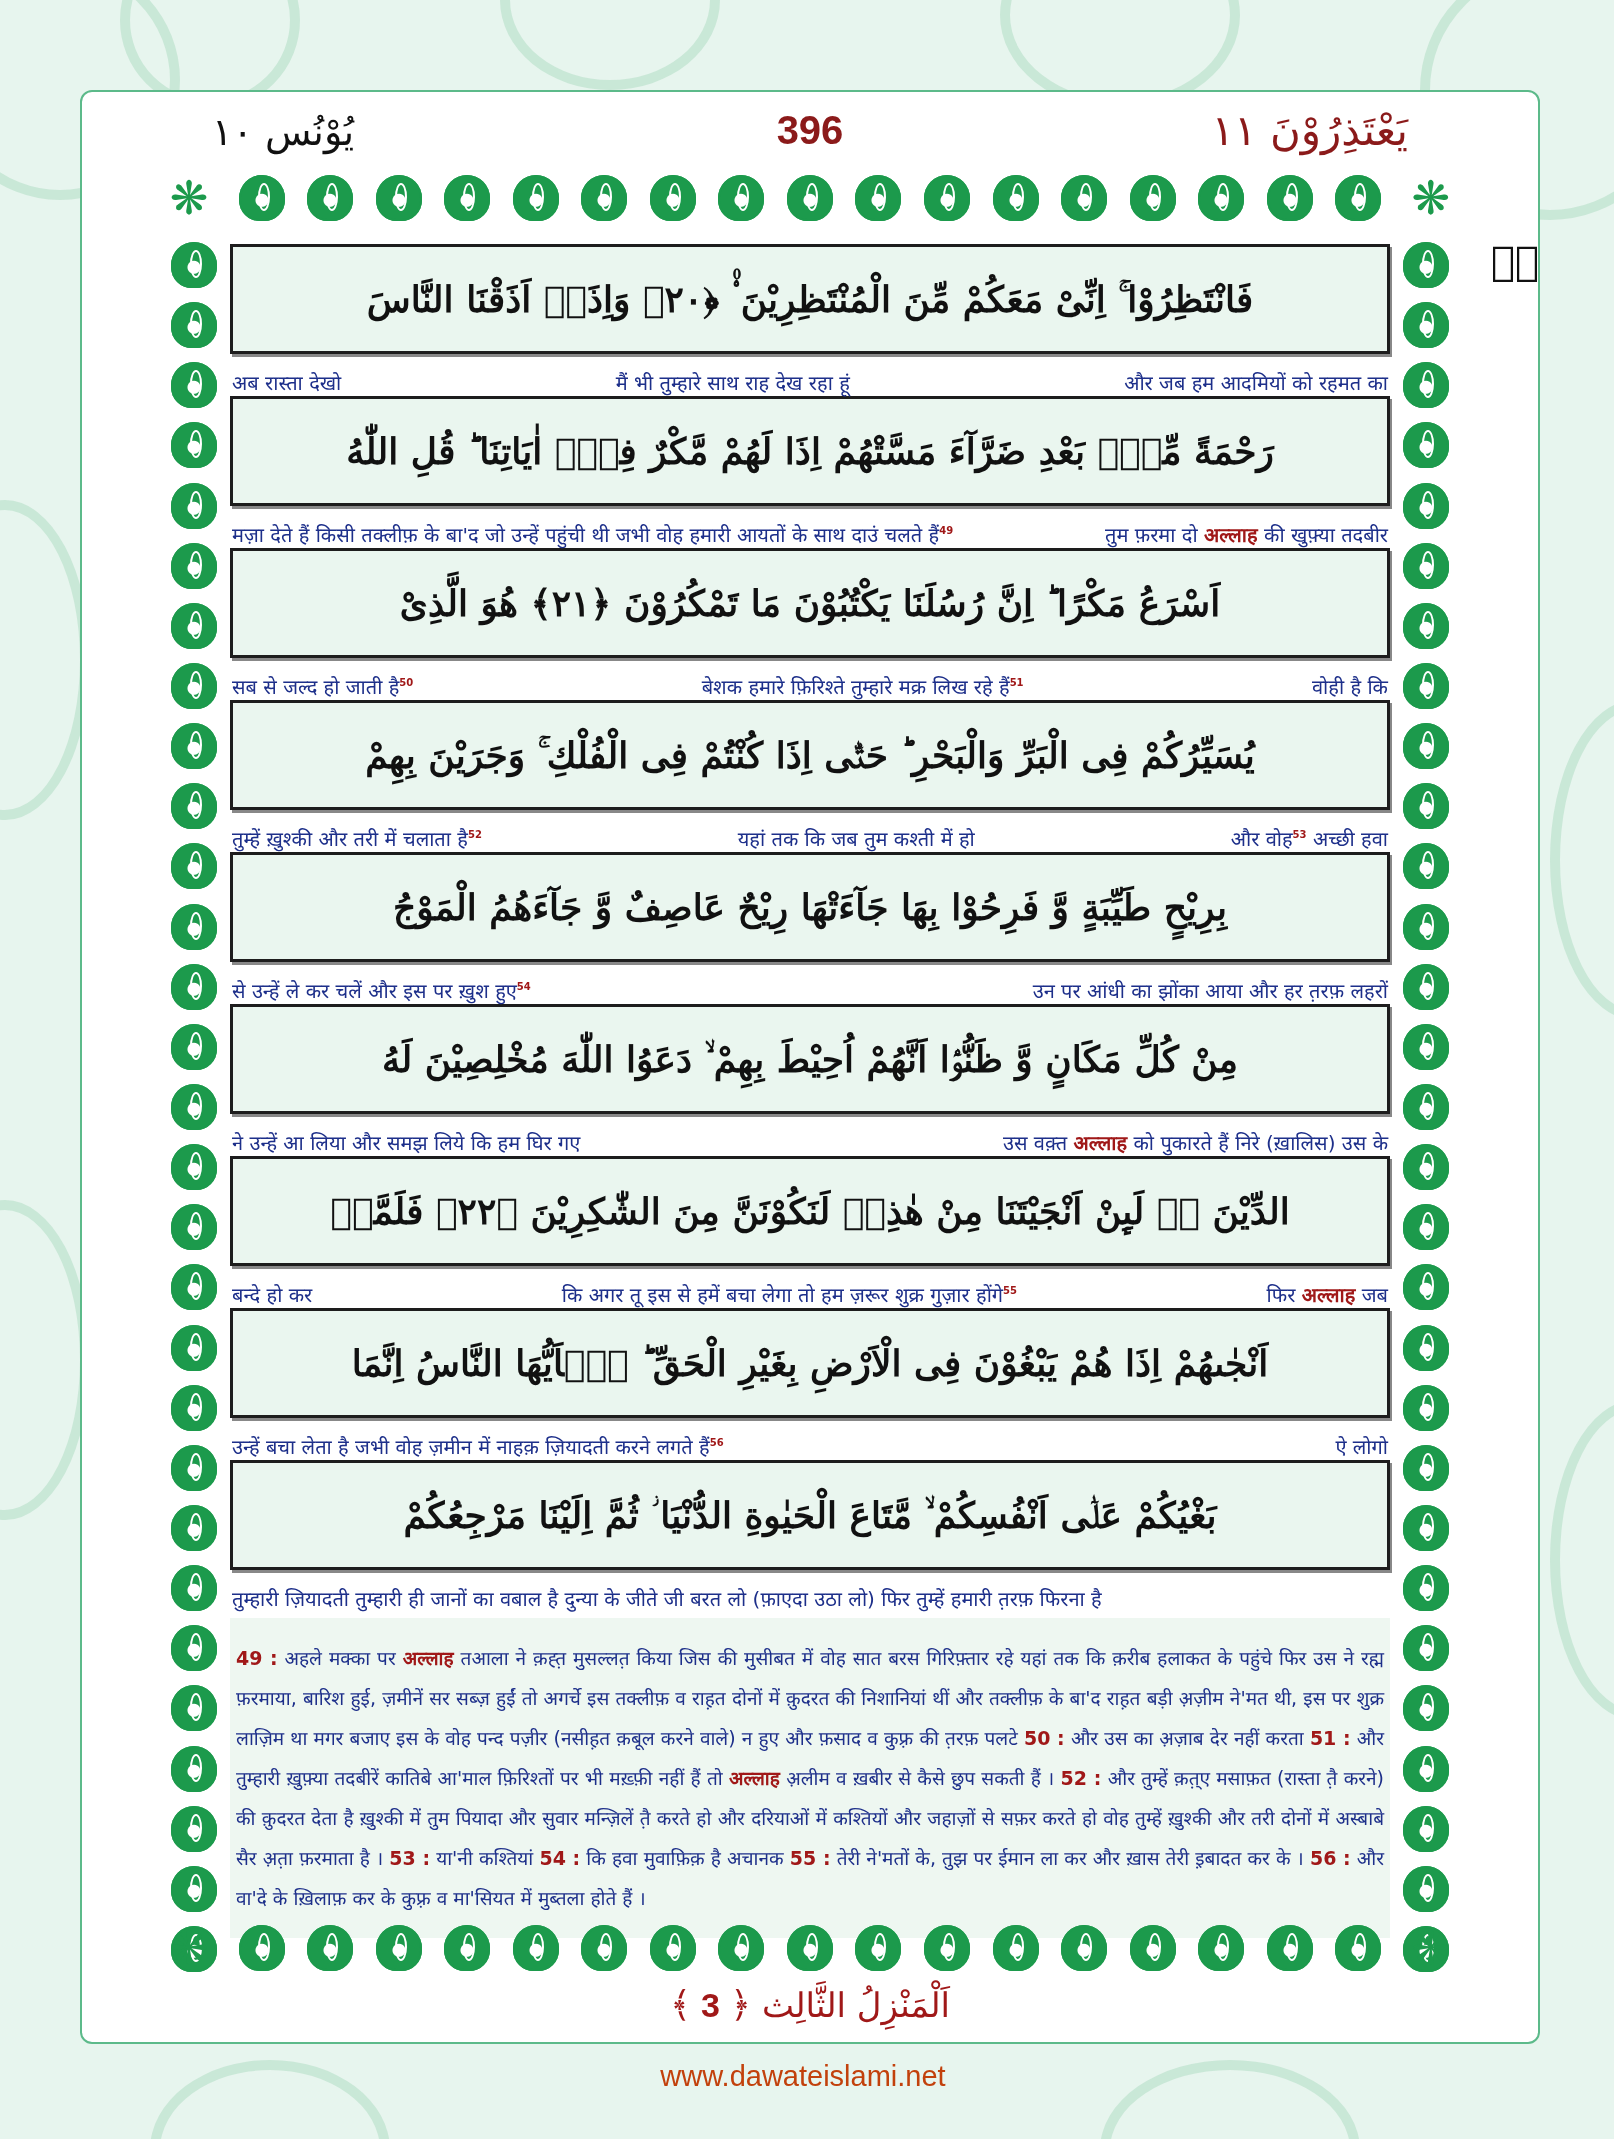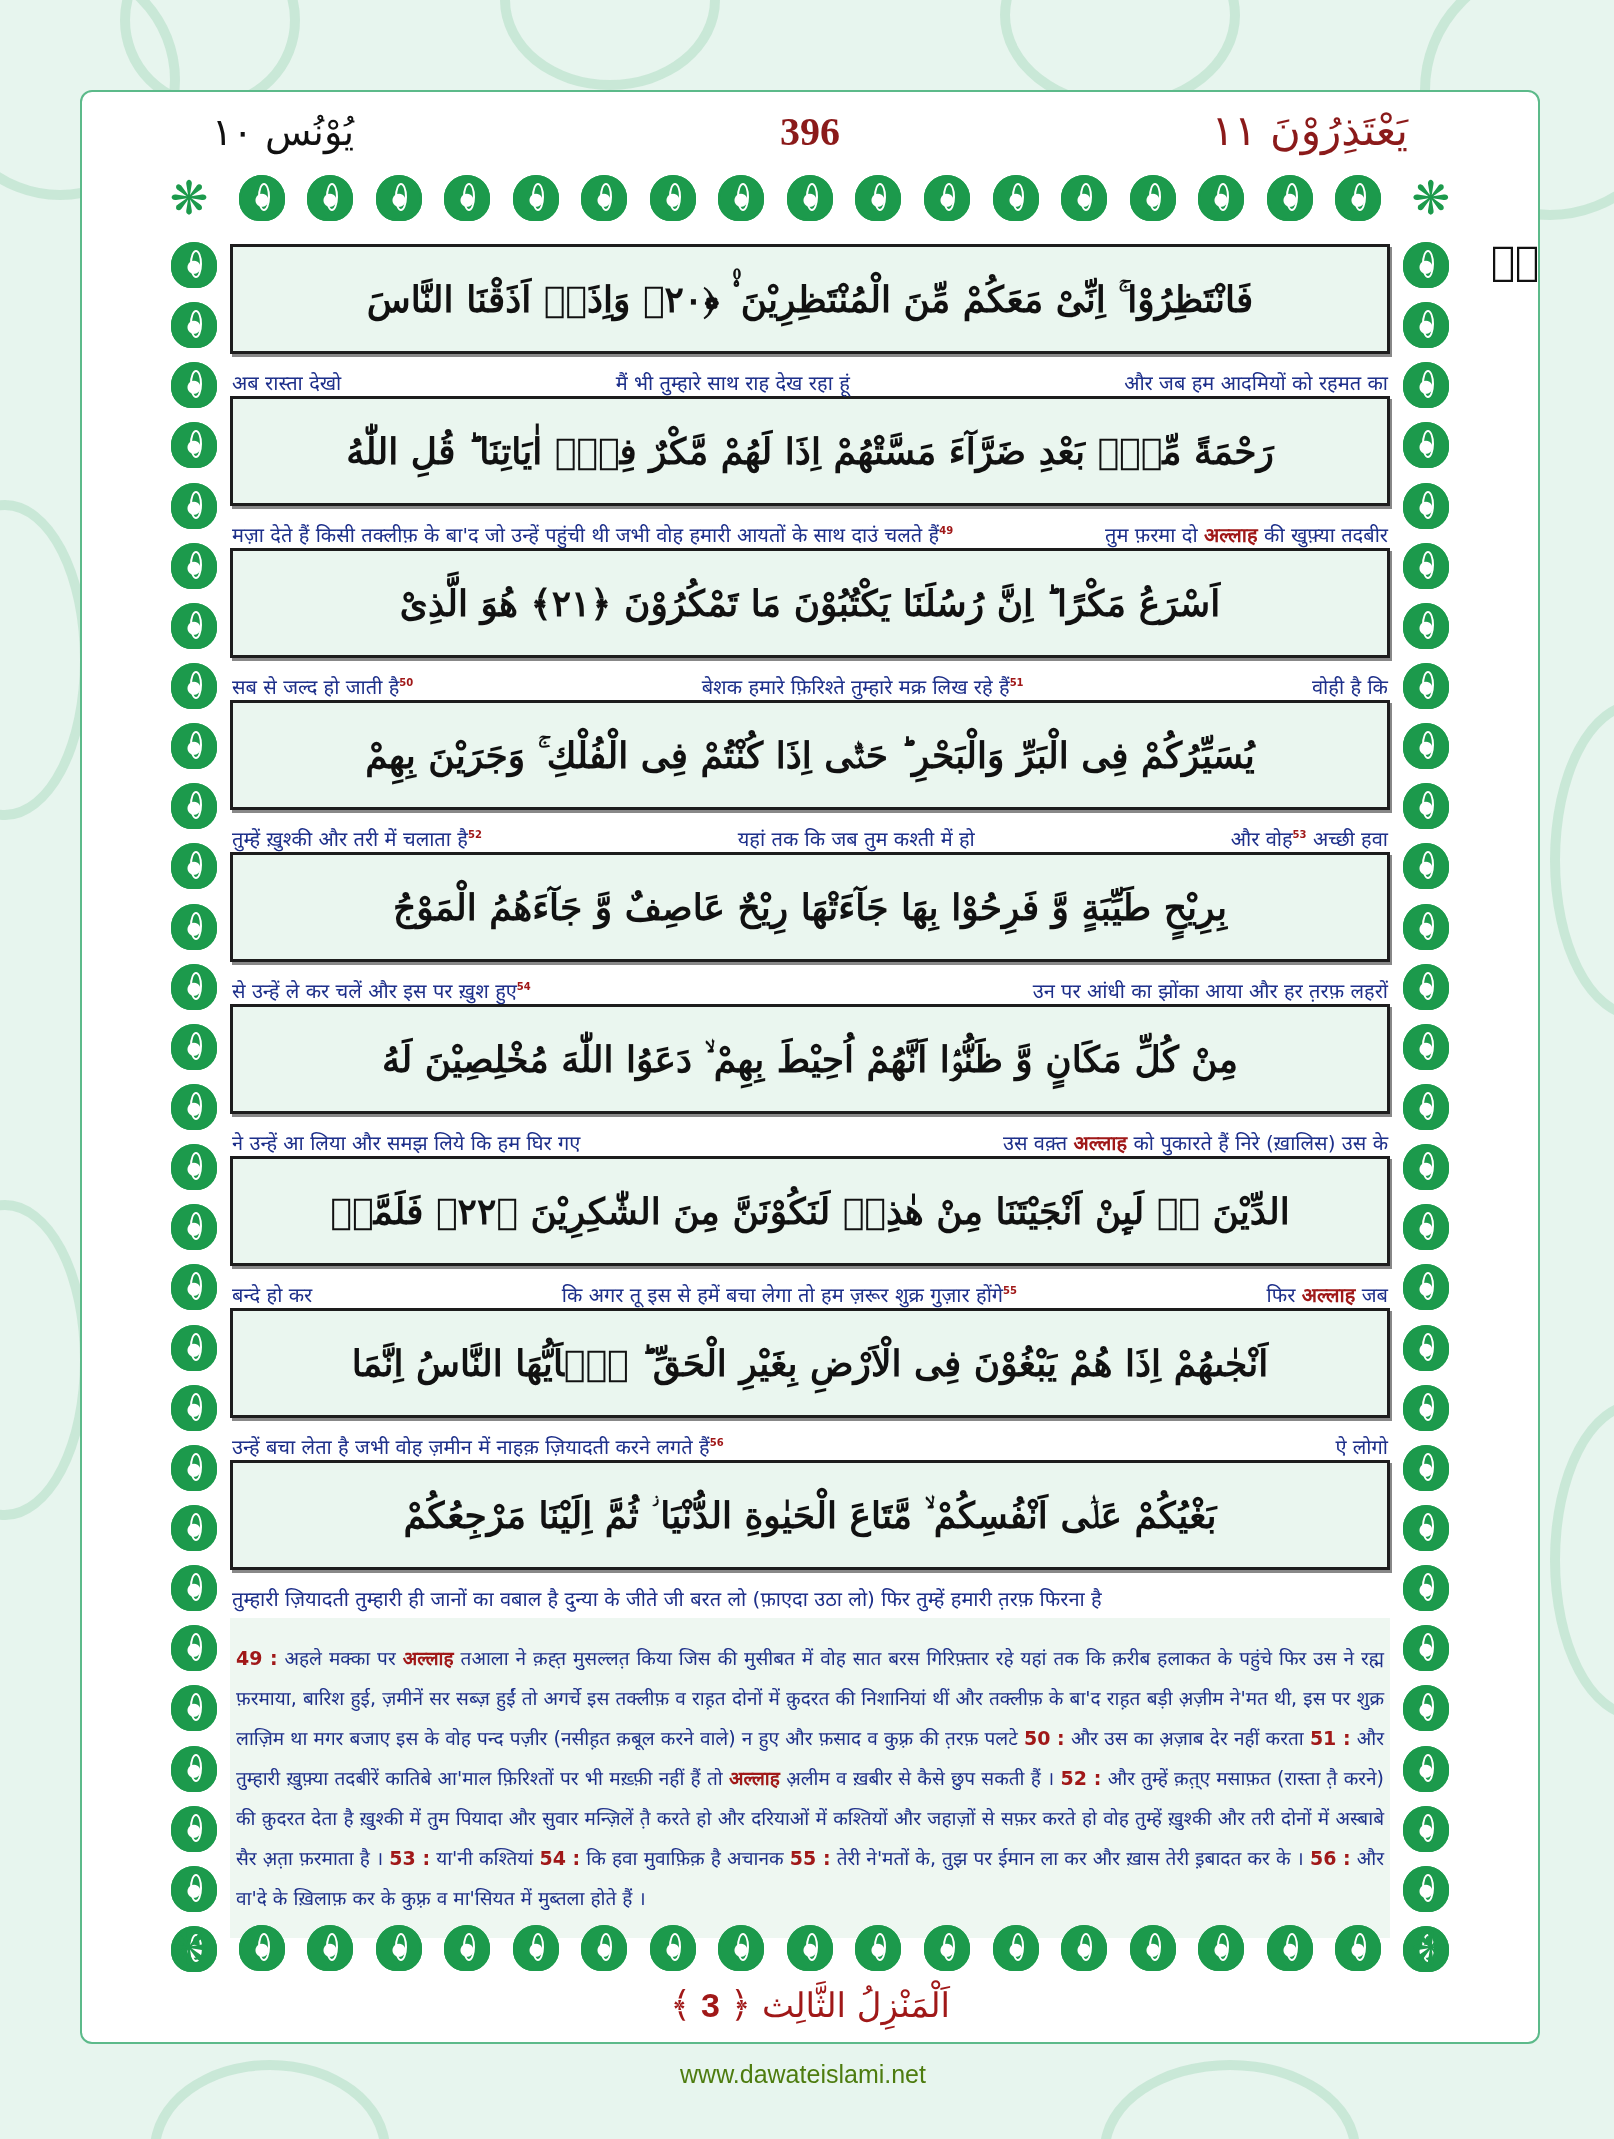--- a/index.html
+++ b/index.html
@@ -16,21 +16,21 @@
     position:absolute; left:80px; top:90px; width:1456px; height:1950px;
     background:#ffffff; border:2px solid #5cba8a; border-radius:12px;
   }
   .header { position:absolute; left:0; top:0; width:100%; height:70px; }
   .hdr-left {
     position:absolute; left:130px; top:18px; font-family:"DejaVu Serif", serif;
     font-size:38px; color:#111; direction:rtl;
   }
   .hdr-center {
     position:absolute; left:0; right:0; top:16px; text-align:center;
-    font-family:Liberation Serif, serif; font-weight:bold; font-size:40px; color:#8b1a1a;
+    font-family:Liberation Sans, sans-serif; font-weight:bold; font-size:40px; color:#8b1a1a;
   }
   .hdr-right {
     position:absolute; right:130px; top:14px; font-family:"DejaVu Serif", serif;
     font-size:42px; color:#8b1a1a; direction:rtl;
   }
   .orn-row {
     position:absolute; left:80px; width:1296px; height:60px;
     display:flex; justify-content:space-between; align-items:center;
   }
   .orn-col {
@@ -82,21 +82,21 @@
     position:absolute; left:0; right:0; top:1892px; text-align:center;
     font-family:"DejaVu Serif", serif; font-size:34px; color:#a01818; direction:rtl;
   }
   .manzil .num {
     display:inline-block; padding:0 10px; font-family:"Liberation Sans", sans-serif;
     font-weight:bold; direction:ltr;
   }
   .manzil .brace { color:#a01818; font-size:36px; }
   .site {
     position:absolute; left:0; right:8px; top:2060px; text-align:center;
-    font-family:"Liberation Sans", sans-serif; font-size:25px; color:#4d7c0f;
+    font-family:"Liberation Sans", sans-serif; font-size:29px; color:#c2410c;
   }
 </style>
 </head>
 <body>
 
 <div>
   <div class="bg-swirl" style="left:-60px;top:-40px;width:220px;height:220px;"></div>
   <div class="bg-swirl" style="left:120px;top:-70px;width:160px;height:160px;"></div>
   <div class="bg-swirl" style="left:500px;top:-90px;width:200px;height:160px;"></div>
   <div class="bg-swirl" style="left:1000px;top:-80px;width:220px;height:170px;"></div>

